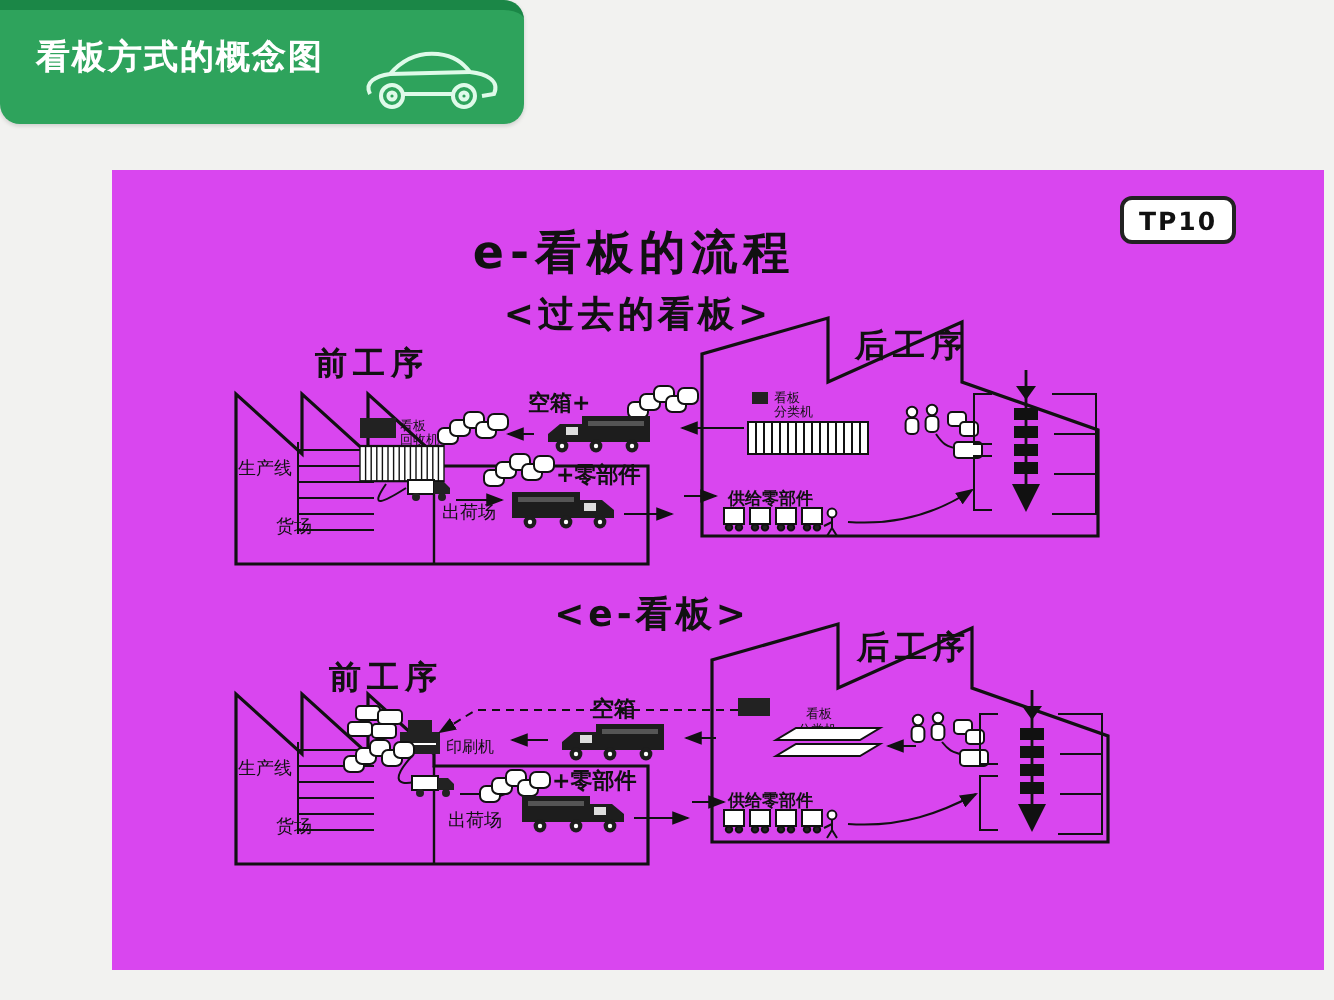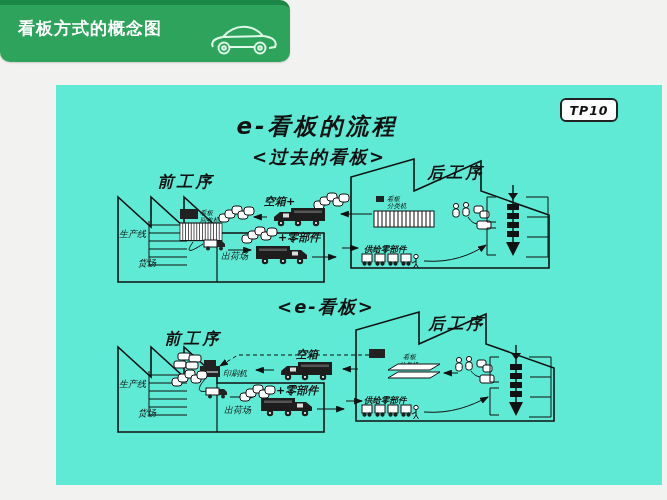--- a/index.html
+++ b/index.html
@@ -2,34 +2,33 @@
 <html><head>
 <meta charset="utf-8">
 <style>
   html,body{margin:0;padding:0;}
   body{
     width:667px;height:500px;position:relative;overflow:hidden;
     background:#f2f2f0;
     font-family:"DejaVu Sans",sans-serif;
   }
   .banner{
-    position:absolute;left:0;top:0;width:290px;height:57px;
+    position:absolute;left:0;top:0;width:262px;height:57px;
     background:#2ea35c;border-top:5px solid #1b8747;
     border-radius:0 10px 10px 10px;
     box-shadow:0 1px 2px rgba(0,0,0,.15);
   }
   .banner-title{
     position:absolute;left:18px;top:12px;
     color:#ffffff;font-size:17px;font-weight:bold;letter-spacing:1px;
   }
   .car{position:absolute;right:8px;bottom:2px;}
   .content{
     position:absolute;left:56px;top:85px;width:606px;height:400px;
-    background:#5eead4;
-    font-style:italic;
+    background:#d946ef;
   }
   svg text{fill:#111;}
   .bigtitle{font-size:23px;font-weight:bold;letter-spacing:3px;}
   .sub{font-size:18px;font-weight:bold;letter-spacing:2px;}
   .proc{font-size:16px;font-weight:bold;letter-spacing:3px;}
   .sm{font-size:9px;}
   .xs{font-size:6.5px;}
   .trk{font-size:11px;font-weight:bold;}
   .tag{font-size:12.5px;font-weight:bold;letter-spacing:1px;}
   .sup{font-size:8.5px;font-weight:bold;}

